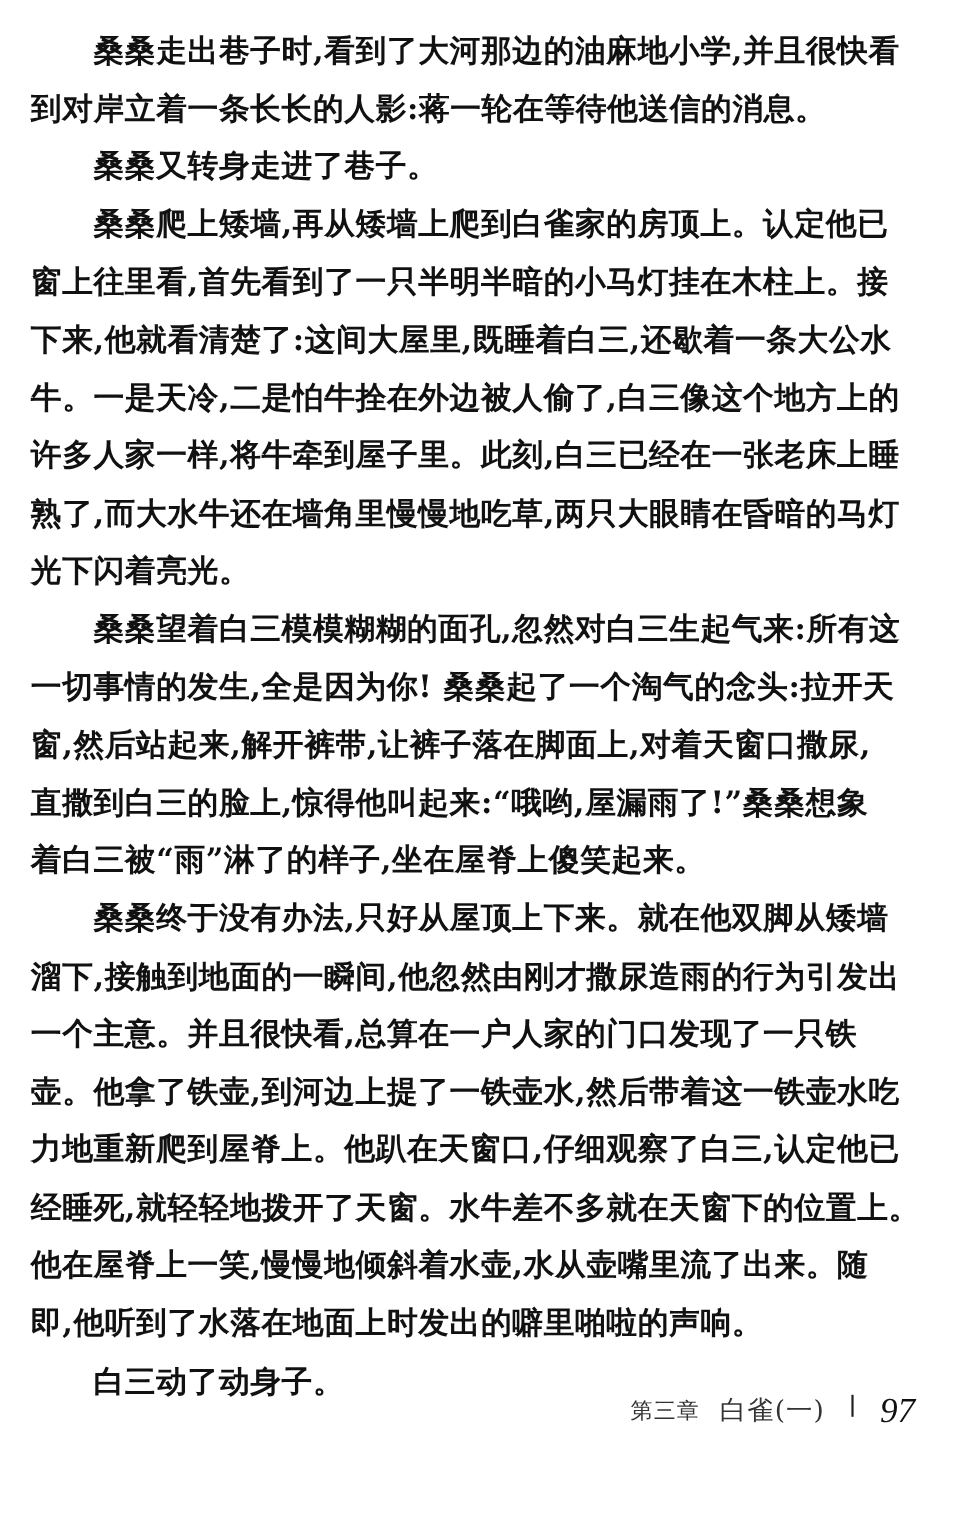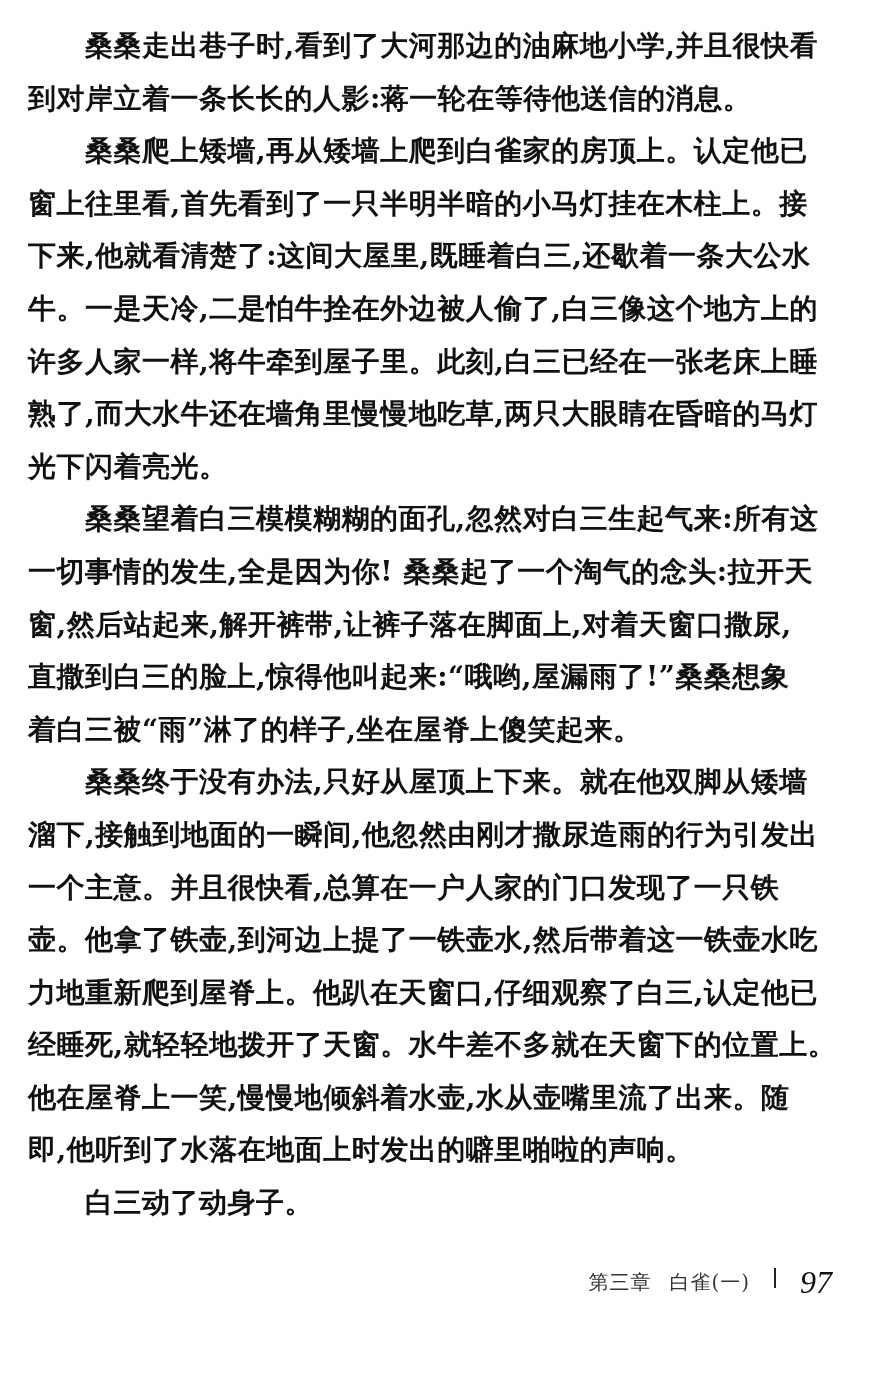--- a/index.html
+++ b/index.html
@@ -16,40 +16,43 @@
     font-size: 28px; white-space: nowrap;
     letter-spacing: 0.5px;
   }
   .line.indent { padding-left: 57px; }
   .footer {
     position: absolute; right: 40px; top: 1264px;
     height: 36px; display: flex; align-items: center;
     color: #333333;
   }
   .footer .chapter { font-size: 20px; letter-spacing: 1px; }
-  .footer .title { font-size: 20px; margin-left: 18px; letter-spacing: 1px; }
+  .footer .title { font-size: 24px; margin-left: 18px; letter-spacing: 1px; }
   .footer .sep {
     display: inline-block; width: 2px; height: 20px; background: #222;
     margin: 0 24px 0 24px; position: relative; top: -4px;
   }
   .footer .pagenum {
     font-family: "Liberation Serif", "DejaVu Serif", serif;
     font-style: italic; font-size: 32px; color: #111;
   }
 </style>
 </head>
 <body>
 
 <div class="page-body">
 
   <div>
     <div class="line indent">桑桑走出巷子时,看到了大河那边的油麻地小学,并且很快看</div>
     <div class="line">到对岸立着一条长长的人影:蒋一轮在等待他送信的消息。</div>
   </div>
 
+  <div>
+    <div class="line indent">桑桑又转身走进了巷子。</div>
+  </div>
 
   <div>
     <div class="line indent">桑桑爬上矮墙,再从矮墙上爬到白雀家的房顶上。认定他已</div>
     <div class="line">窗上往里看,首先看到了一只半明半暗的小马灯挂在木柱上。接</div>
     <div class="line">下来,他就看清楚了:这间大屋里,既睡着白三,还歇着一条大公水</div>
     <div class="line">牛。一是天冷,二是怕牛拴在外边被人偷了,白三像这个地方上的</div>
     <div class="line">许多人家一样,将牛牵到屋子里。此刻,白三已经在一张老床上睡</div>
     <div class="line">熟了,而大水牛还在墙角里慢慢地吃草,两只大眼睛在昏暗的马灯</div>
     <div class="line">光下闪着亮光。</div>
   </div>

